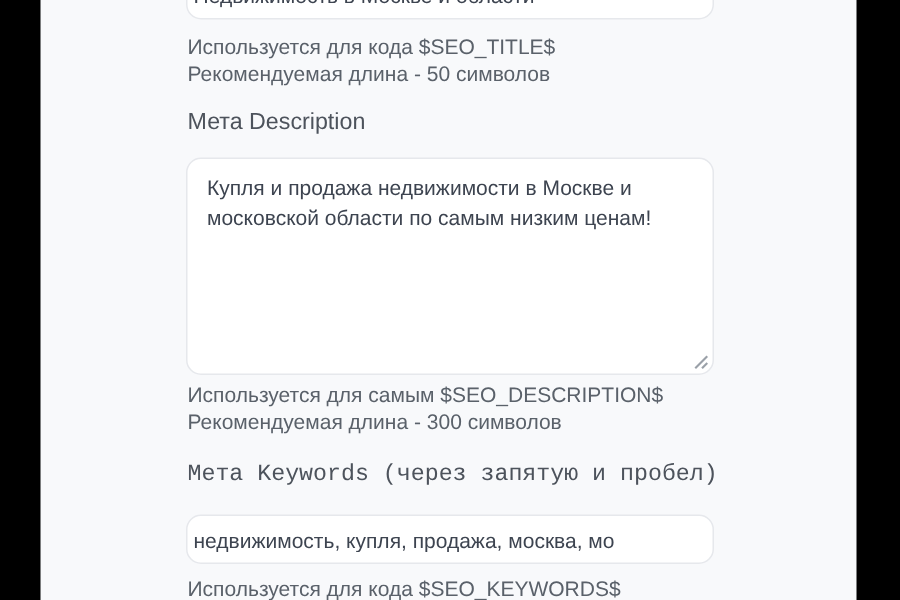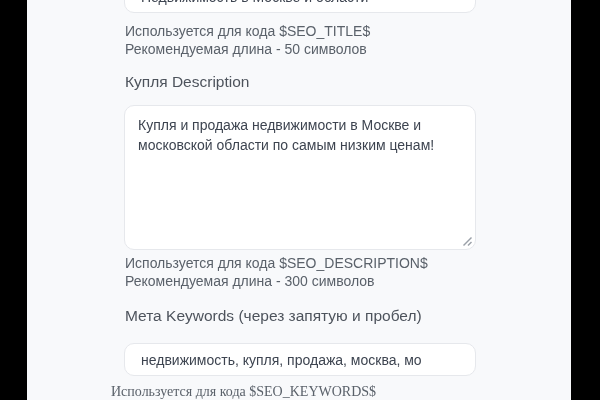--- a/index.html
+++ b/index.html
@@ -26,21 +26,21 @@
   .text-field, .text-area {
     box-sizing: border-box;
     background: #ffffff;
     border: 1px solid #e6e8ec;
     border-radius: 10px;
     font-family: "Liberation Sans", "DejaVu Sans", sans-serif;
     font-size: 14px;
     color: #3d4450;
     outline: none;
   }
-  .text-field { height: 33px; padding: 0 16px; }
+  .text-field { height: 33px; padding: 0 4px; }
   .text-area  { padding: 9px 13px; line-height: 20px; resize: none; display: block; }
 
   .hint {
     font-size: 14px; line-height: 18px; color: #5a616a;
   }
   .label {
     font-size: 15.5px; color: #4d535c;
   }
 
   .field-wrap { position: absolute; }
@@ -59,35 +59,35 @@
 
   <div class="content">
 
     <input class="text-field abs" style="left: 97px; top: -20px; width: 352px;" type="text" value="Недвижимость в Москве и области">
 
     <div class="hint abs" style="left:98px; top:22px;">
       <div>Используется для кода $SEO_TITLE$</div>
       <div>Рекомендуемая длина - 50 символов</div>
     </div>
 
-    <div class="label abs" style="left:98px; top:73px;">Купля Description</div>
+    <div class="label abs" style="left:98px; top:73px;">Мета Description</div>
 
     <div class="field-wrap" style="left:97px; top:105px; width:352px; height:145px;">
       <textarea class="text-area" style="width: 352px; height: 145px;">Купля и продажа недвижимости в Москве и московской области по самым низким ценам!</textarea>
       <svg class="resize-handle" viewBox="0 0 11 11">
         <line x1="10.5" y1="2.5" x2="2.5" y2="10.5" stroke="#9aa0a8" stroke-width="1.4"></line>
         <line x1="10.5" y1="7" x2="7" y2="10.5" stroke="#9aa0a8" stroke-width="1.4"></line>
       </svg>
     </div>
 
     <div class="hint abs" style="left:98px; top:254px;">
-      <div>Используется для кода $SEO_DESCRIPTION$</div>
+      <div>Используется для самым $SEO_DESCRIPTION$</div>
       <div>Рекомендуемая длина - 300 символов</div>
     </div>
 
-    <div class="label abs" style="left:98px; top:307px;">Мета Keywords (через запятую и пробел)</div>
+    <div class="label abs" style="left:98px; top:307px;font-family:Liberation Mono, monospace;">Мета Keywords (через запятую и пробел)</div>
 
     <input class="text-field abs" style="left: 97px; top: 343px; width: 352px;" type="text" value="недвижимость, купля, продажа, москва, мо">
 
-    <div class="hint abs" style="left:84px; top:383px;font-family:Liberation Serif, serif;">Используется для кода $SEO_KEYWORDS$</div>
+    <div class="hint abs" style="left:98px; top:383px;">Используется для кода $SEO_KEYWORDS$</div>
 
   </div>
 </div>
 
 </body></html>

